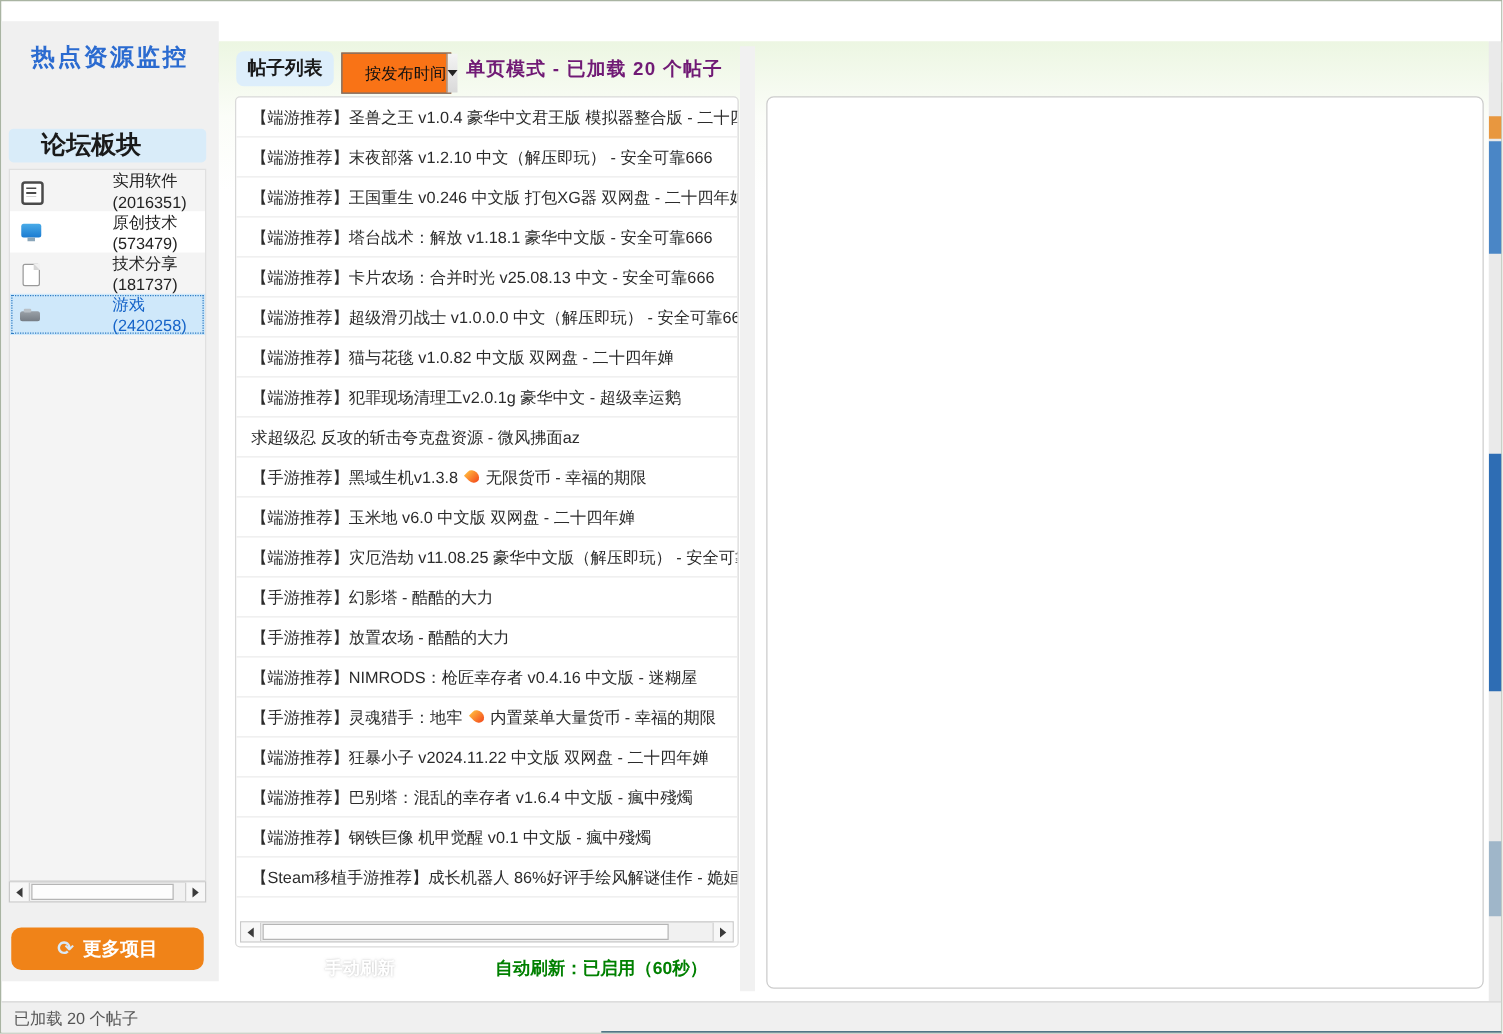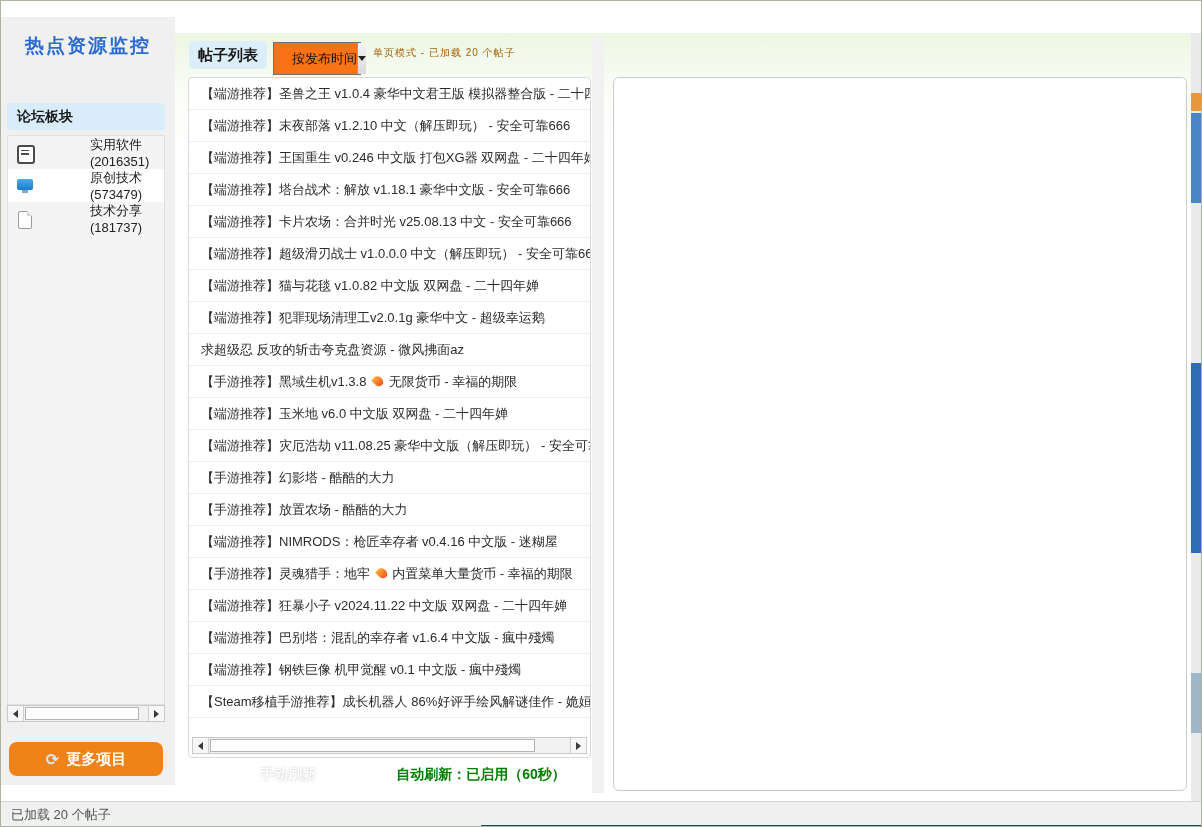--- a/index.html
+++ b/index.html
@@ -11,21 +11,21 @@
   .app-icon { width:20px; height:16px; margin-left:22px; position:relative; background:linear-gradient(180deg,#45a9e8,#1c7cd3); border-radius:3px; border:1px solid #1668b4; }
   .app-icon::after { content:""; position:absolute; left:6px; top:15px; width:6px; height:4px; background:#9db6c8; }
   .win-title { margin-left:14px; font-size:13px; color:#1a1a1a; }
   .win-controls { position:absolute; right:0; top:0; height:32px; display:flex; }
   .win-btn { width:46px; height:32px; display:flex; align-items:center; justify-content:center; font-size:14px; color:#333; cursor:default; }
 
   
   .sidebar { position:absolute; left:0; top:16px; width:174px; height:768px; background:#f0f0f0; border-right:1px solid #dd
   dcdc; }
   .sidebar-title { position:absolute; left:0; top:16px; width:100%; text-align:center; font-size:19px; font-weight:bold; color:#2b6bd0; letter-spacing:2px; }
-  .section-bar { position:absolute; left:6px; top:86px; width:158px; height:27px; background:#d9ecf9; border-radius:4px; font-size:14px; font-weight:bold; color:#1a1a1a; line-height:27px; padding-left:10px; }
+  .section-bar { position:absolute; left:6px; top:86px; width:158px; height:27px; background:#d9ecf9; border-radius:4px; font-size:20px; font-weight:bold; color:#1a1a1a; line-height:27px; padding-left:26px; }
   .side-list { position:absolute; left:6px; top:118px; width:158px; height:570px; background:#f4f4f4; border:1px solid #e0e0e0; }
   .side-item { height:33px; display:flex; align-items:center; padding-left:8px; font-size:13px; color:#222;gap:48px; }
   .side-item:nth-child(even) { background:#ffffff; }
   .side-item.selected { background:#cfe8fa; outline:1px dotted #2f7cc4; outline-offset:-2px; color:#1563c8; }
   .li-icon { width:18px; height:18px; margin-right:8px; position:relative; flex:0 0 18px; }
   
   .doc-lines-icon::before { content:""; position:absolute; left:1px; top:1px; width:14px; height:15px; border:2px solid #4a4a4a; border-radius:3px; background:#fff; }
   .doc-lines-icon::after { content:""; position:absolute; left:5px; top:6px; width:8px; height:7px; background:repeating-linear-gradient(#4a4a4a 0 1.5px, transparent 1.5px 3.5px); }
   
   .monitor-icon::before { content:""; position:absolute; left:1px; top:2px; width:16px; height:11px; background:linear-gradient(180deg,#49abe8,#1b7bd1); border-radius:2px; }
@@ -54,21 +54,21 @@
   
   .main-bg { position:absolute; left:174px; top:32px; width:1016px; height:768px; background:linear-gradient(180deg,#ecf6e2 0px,#fbfdf8 60px,#ffffff 120px); }
   .splitter { position:absolute; left:591px; top:36px; width:12px; height:756px; background:#f1f1f1; }
 
   
   .list-chip { position:absolute; left:188px; top:40px; width:78px; height:28px; background:#ddeefb; border-radius:6px; text-align:center; line-height:28px; font-size:15px; font-weight:bold; color:#1a1a1a; }
   .combo { position:absolute; left:272px; top:41px; width:88px; height:33px; background:#f97316; border:1px solid #707070; display:flex; align-items:center;padding-left:12px; }
   .combo-text { flex:1; font-size:13px; color:#111; padding-left:6px; white-space:nowrap; }
   .combo-btn { width:18px; height:100%; background:linear-gradient(180deg,#f4f4f4,#d9d9d9); border-left:1px solid #9a9a9a; display:flex; align-items:center; justify-content:center; }
   .chev-down { width:0; height:0; border-left:4px solid transparent; border-right:4px solid transparent; border-top:5px solid #222; }
-  .mode-text { position:absolute; left:372px; top:45px; font-size:10px; font-weight:normal; color:#a16207; letter-spacing:1px; }
+  .mode-text { position:absolute; left:372px; top:45px; font-size:15px; font-weight:bold; color:#701a75; letter-spacing:1px; }
 
   .listbox { position:absolute; left:187px; top:76px; width:403px; height:681px; background:#fff; border:1px solid #d9d9d9; border-radius:4px; overflow:hidden; }
   .post-row { height:32px; line-height:32px; padding:0 12px; font-size:13px; color:#2b2b2b; border-bottom:1px solid #ececec; white-space:nowrap; overflow:hidden; }
   .listbox .hscroll { left:3px; right:3px; bottom:3px; width:auto; }
   .listbox .sb-thumb { width:90%; }
   .flame { display:inline-block; width:9px; height:11px; margin:0 3px; background:linear-gradient(180deg,#ffb03a,#f4511e); border-radius:0 50% 50% 50%; transform:rotate(-45deg) translateY(1px); }
 
   .manual-btn { position:absolute; left:222px; top:762px; width:130px; height:24px; background:transparent; border:none; color:#ffffff; font-size:14px; font-weight:bold; text-shadow:0 0 2px rgba(140,140,140,.55); font-family:inherit; }
   .auto-refresh { position:absolute; left:375px; top:765px; width:210px; text-align:center; font-size:14px; font-weight:bold; color:#008000; }
 
@@ -111,20 +111,24 @@
           <span class="li-icon doc-lines-icon"></span>
           <span>实用软件 (2016351)</span>
         </div>
         <div class="side-item">
           <span class="li-icon monitor-icon"></span>
           <span>原创技术 (573479)</span>
         </div>
         <div class="side-item">
           <span class="li-icon page-icon"></span>
           <span>技术分享 (181737)</span>
+        </div>
+        <div class="side-item selected">
+          <span class="li-icon game-device-icon"></span>
+          <span>游戏 (2420258)</span>
         </div>
     </div>
     <div class="hscroll">
       <div class="sb-btn">
           <span class="tri-left"></span>
         </div>
       <div class="sb-track">
           <div class="sb-thumb"></div>
         </div>
       <div class="sb-btn right">

